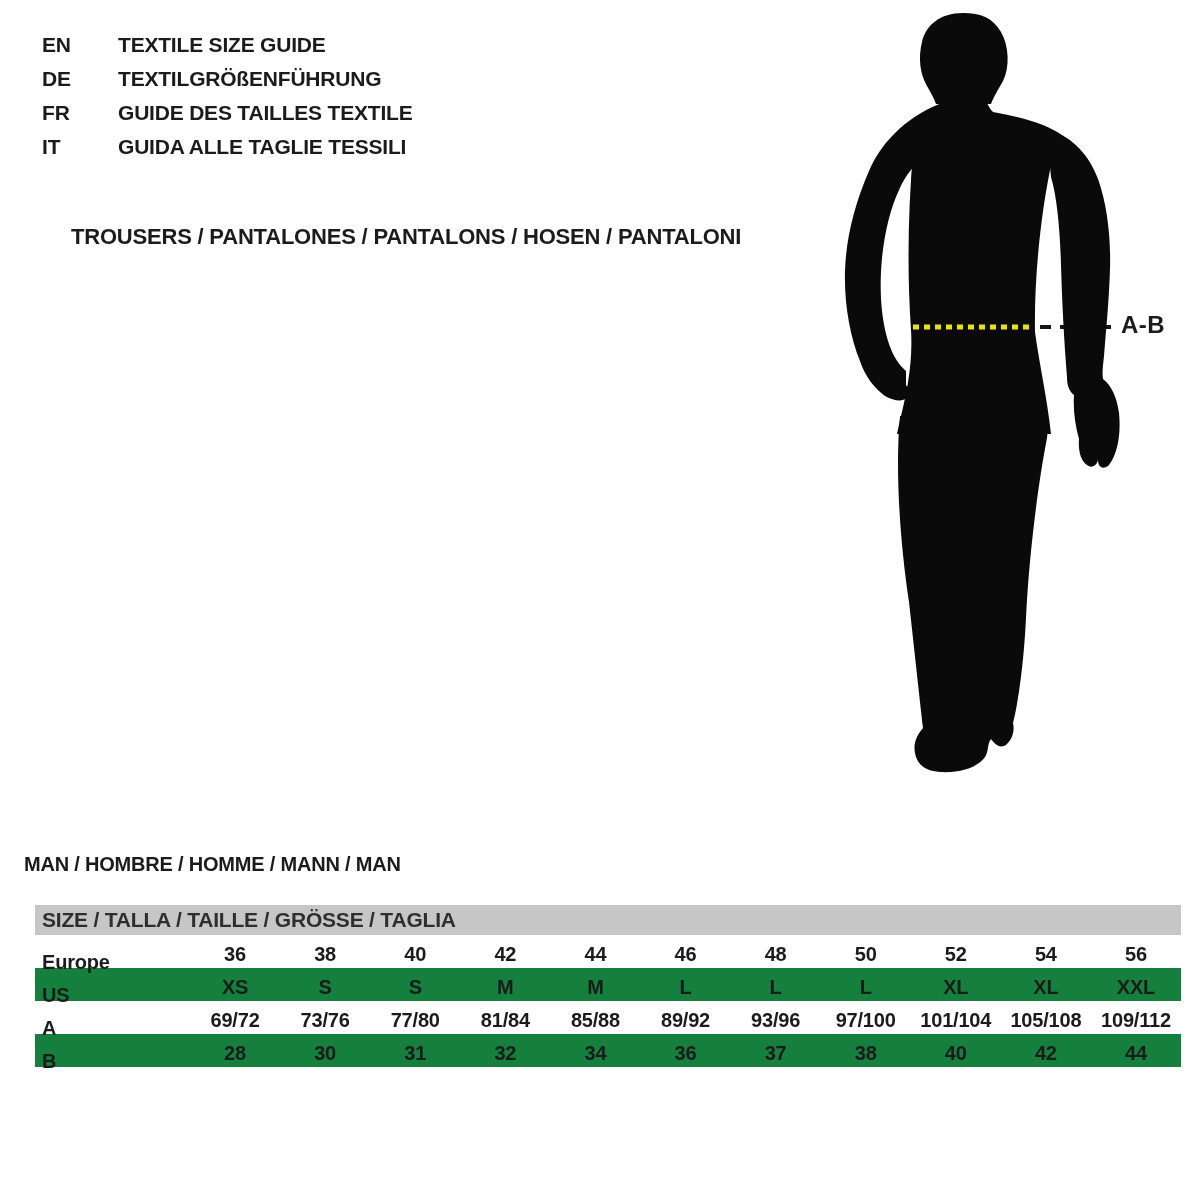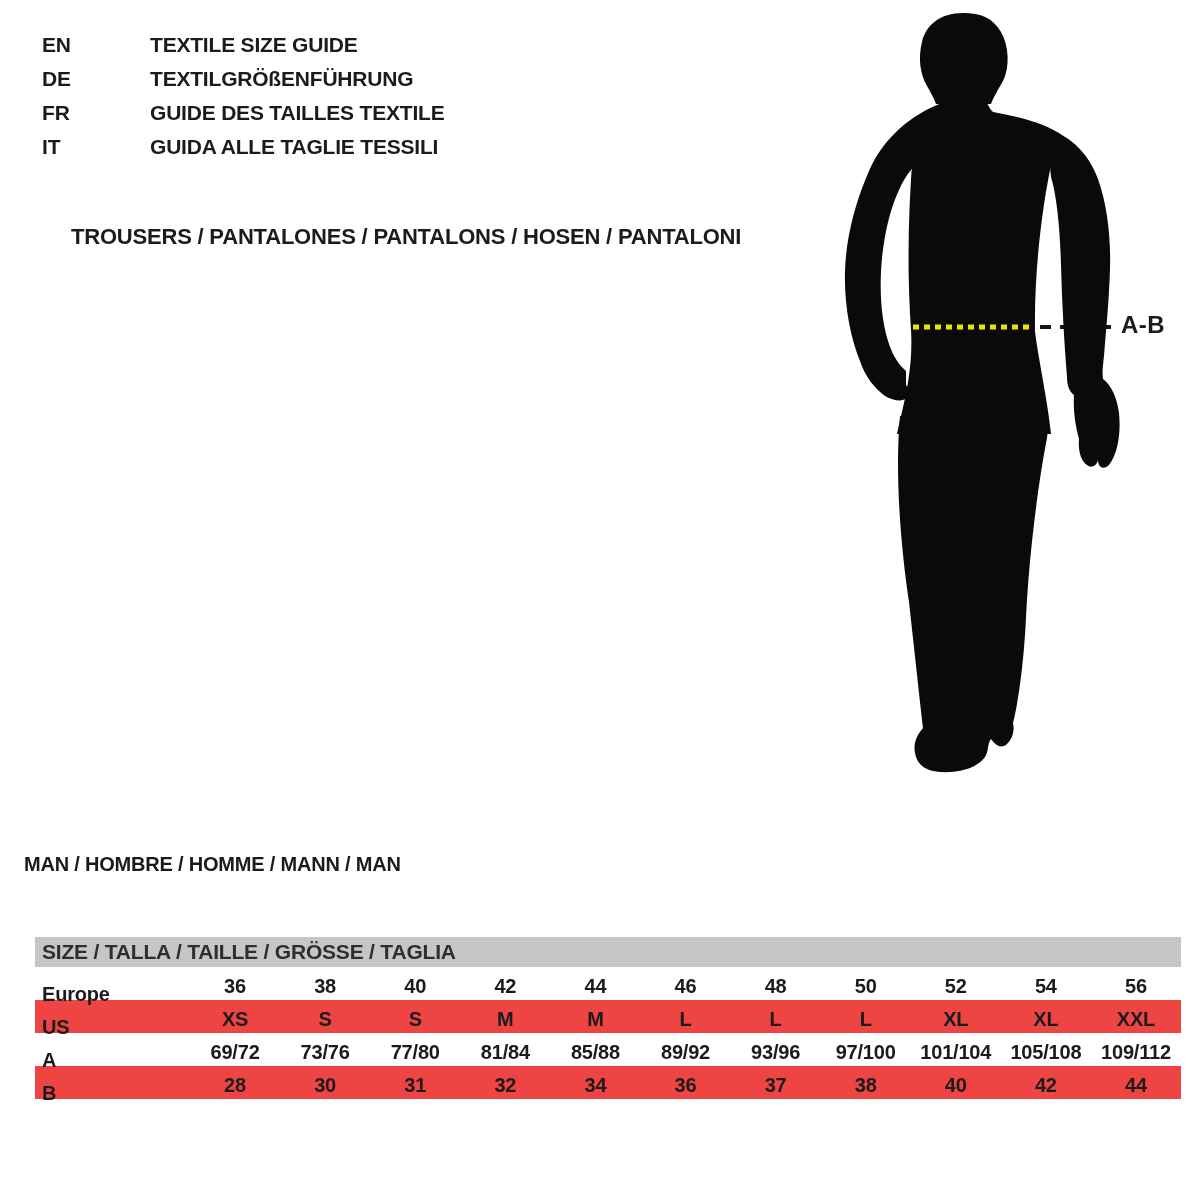--- a/index.html
+++ b/index.html
@@ -3,36 +3,36 @@
 <meta charset="utf-8">
 <style>
   html,body{margin:0;padding:0;background:#fff;}
   .canvas{
     position:relative;width:1200px;height:1200px;background:#ffffff;
     font-family:"Liberation Sans",sans-serif;font-weight:700;color:#1b1b1b;
     overflow:hidden;letter-spacing:-0.2px;
   }
   
   .lang-block{position:absolute;left:42px;top:28px;}
-  .lang-row{display:flex;font-size:21px;line-height:34px;gap:32px;}
+  .lang-row{display:flex;font-size:21px;line-height:34px;}
   .lang-code{width:76px;}
   .lang-title{white-space:nowrap;}
   
   .category-title{position:absolute;left:42px;top:224px;font-size:22px;line-height:26px;white-space:nowrap;margin-left:29px;}
   
   .figure-wrap{position:absolute;left:820px;top:0;width:380px;height:800px;}
   .ab-label{position:absolute;left:1121px;top:311px;font-size:24px;letter-spacing:0.5px;}
   
   .section-title{position:absolute;left:24px;top:853px;font-size:20px;white-space:nowrap;}
   
   .size-table{position:absolute;left:35px;top:905px;width:1146px;font-size:20px;}
   .st-header{height:30px;background:#c6c6c6;display:flex;align-items:center;
-    padding-left:7px;font-size:21px;color:#2e2e2e;margin-top:32px;}
+    padding-left:7px;font-size:21px;color:#2e2e2e;}
   .st-row{display:grid;grid-template-columns:155px repeat(11,1fr);height:33px;align-items:center;}
-  .st-row.stripe{background:#ef4444;}
+  .st-row.stripe{background:#15803d;}
   .st-label{padding-left:7px;margin-top:16px;}
   .st-cell{text-align:center;}
   
   .footnotes{position:absolute;left:40px;top:1108px;font-size:20px;}
   .footnote{line-height:28px;margin-bottom:9px;white-space:nowrap;}
 </style>
 </head>
 <body>
 
 <div class="canvas">

